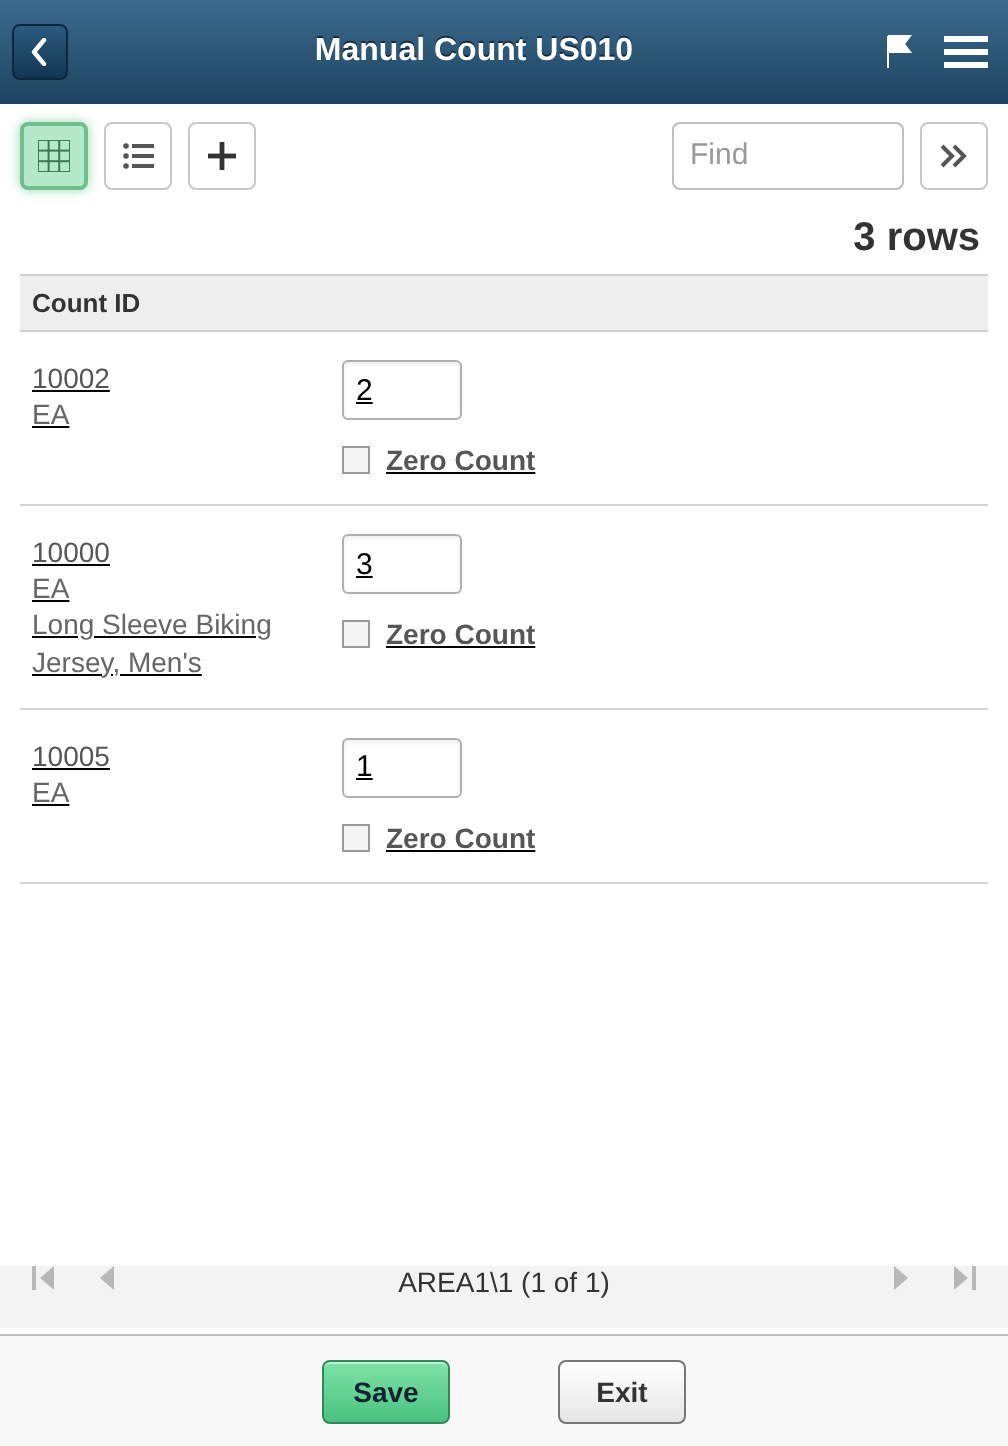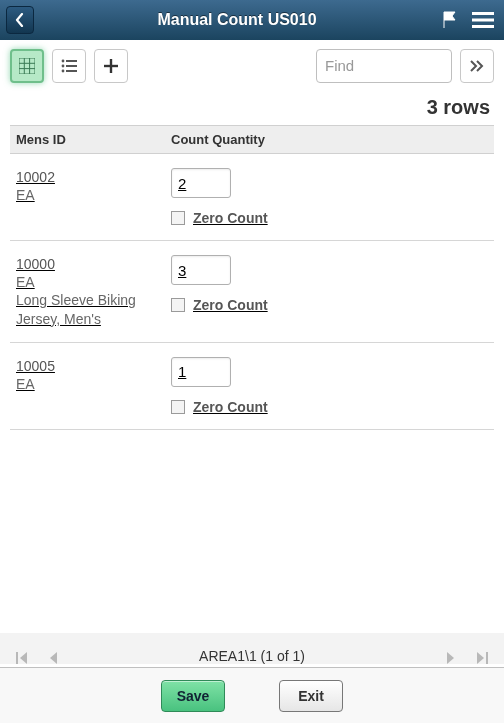--- a/index.html
+++ b/index.html
@@ -1,20 +1,20 @@
 <!DOCTYPE html>
 <html><head>
 <meta charset="utf-8">
 <style>
   * { box-sizing: border-box; margin: 0; padding: 0; }
   html, body { width: 504px; height: 723px; font-family: Arial, Helvetica, sans-serif; background: #fff; overflow: hidden; }
 
   .header {
     background: linear-gradient(to bottom, #3d6a8f 0%, #1b445f 100%);
-    height: 40px;
+    height: 52px;
     display: flex;
     align-items: center;
     padding: 0 6px;
     color: #fff;
     justify-content: flex-end;
   }
   .back-btn {
     width: 28px; height: 28px;
     background: linear-gradient(to bottom,#2c5a80,#123650);
     border: 1px solid #0b2840;
@@ -45,21 +45,21 @@
     display:flex;align-items:center;justify-content:center;
     cursor:pointer;
     color:#555;
   }
   .tb-btn.active {
     background: #b6e9c7;
     border: 2px solid #6fbf8b;
     box-shadow: 0 0 6px rgba(80,190,130,.6);
   }
   .find-input {
-    width: 136px; height: 34px;
+    width: 116px; height: 34px;
     border: 1px solid #bfbfbf;
     border-radius: 4px;
     padding: 0 8px;
     font-size: 15px;
     color: #888;
     background:#fff;
   }
   .find-input::placeholder { color: #999; }
   .spacer { flex:1; }
 
@@ -112,21 +112,21 @@
     display:inline-block;
   }
 
   .pager {
     position:absolute;
     left:0; right:0;
     top: 632px;
     height: 32px;
     background:#f3f3f3;
     display:flex;
-    align-items:flex-end;
+    align-items:flex-start;
     padding: 0 12px;
     color:#333;
     font-size:14px;
     border-top:1px solid #fff;
   }
   .pager .nav { color:#b8b8b8; cursor:default; display:flex; padding:0 4px;}
   .pager-center { flex:1; text-align:center; }
 
   .footer {
     position:absolute;
@@ -222,22 +222,21 @@
         <path d="M1 1 L6 6 L1 11" stroke="#555" stroke-width="2" fill="none"></path>
         <path d="M7 1 L12 6 L7 11" stroke="#555" stroke-width="2" fill="none"></path>
       </svg>
   </div>
 </div>
 
 <div class="rowcount">3 rows</div>
 
 <div class="grid">
   <div class="grid-header">
-    <div class="col1">Mens ID</div>
-    <div class="col2">Count Quantity</div>
+    <div class="col1">Count ID</div>
   </div>
 
   <div class="row">
     <div class="col1">
       <div class="id">10002</div>
       <div>EA</div>
     </div>
     <div class="col2">
       <input class="qty-input" value="2" style="">
       <label class="zero-row">

